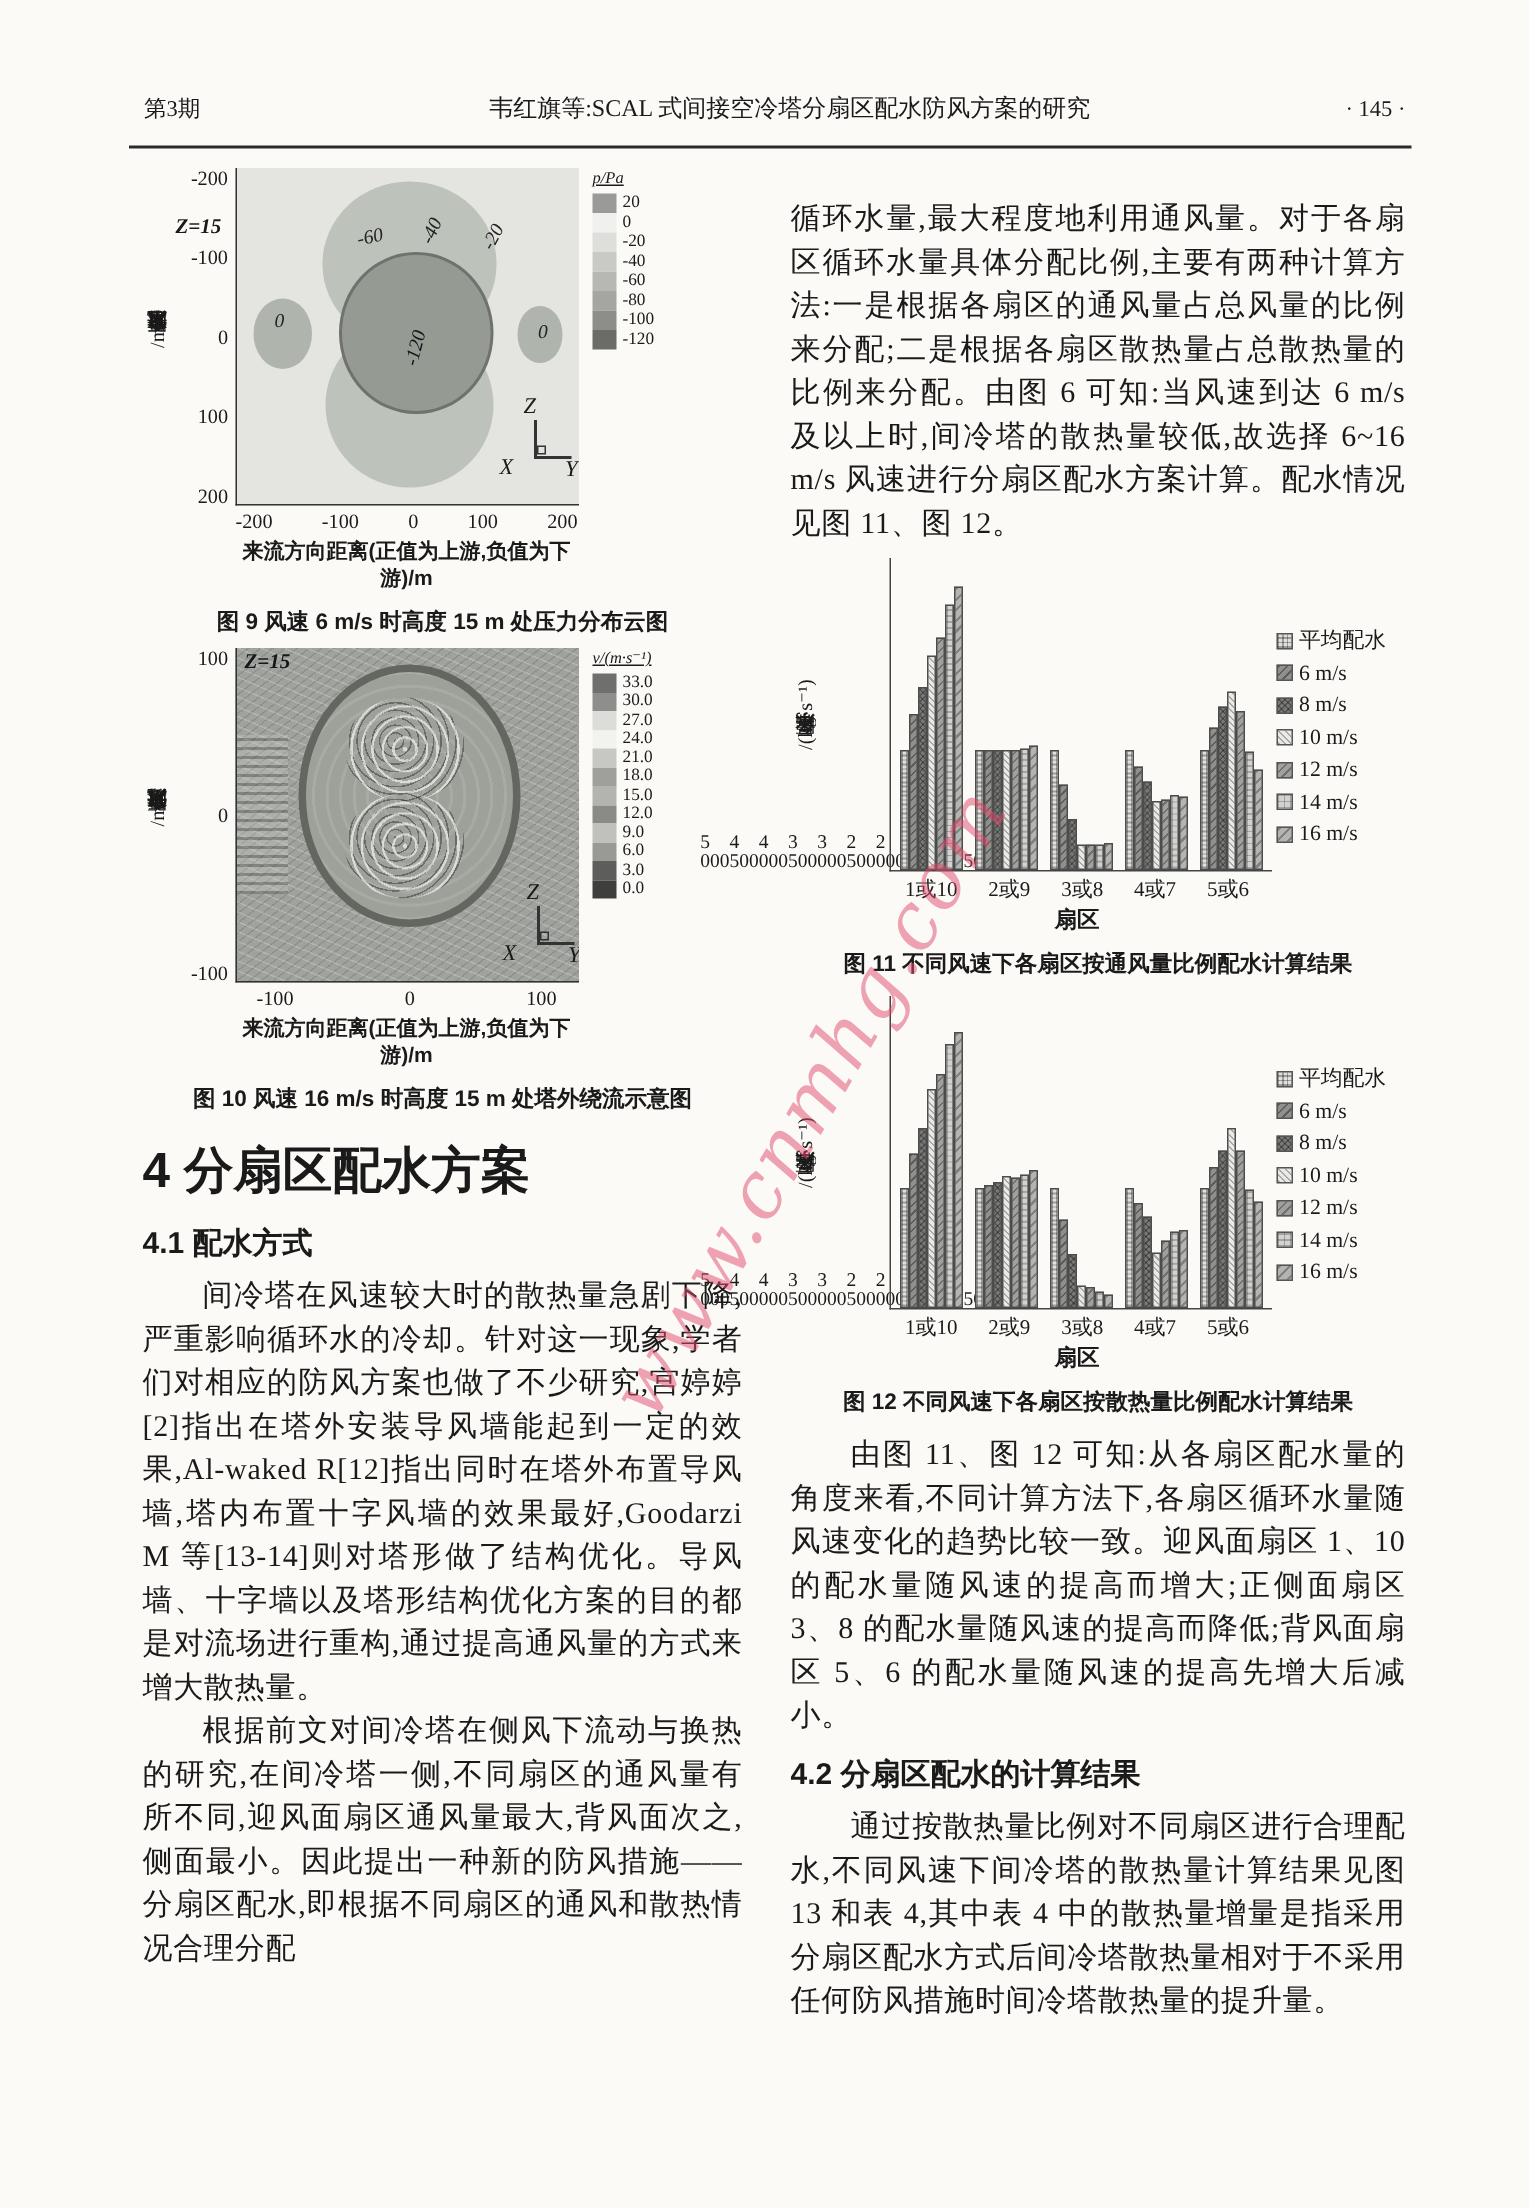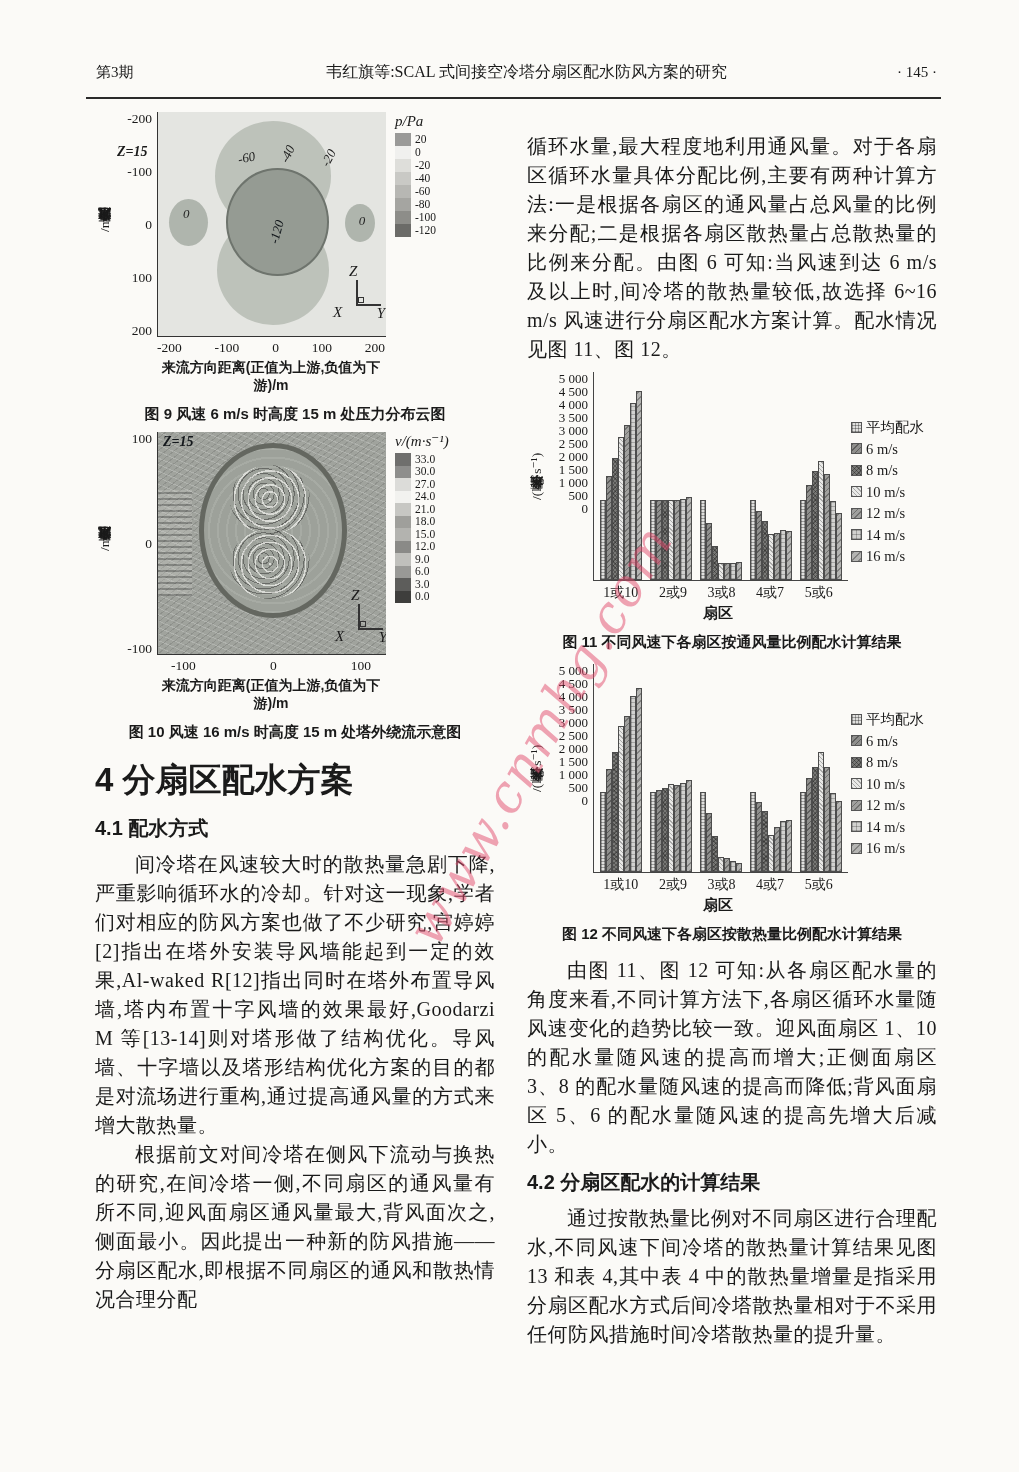--- a/index.html
+++ b/index.html
@@ -48,38 +48,38 @@
     background:repeating-linear-gradient(0deg,rgba(60,60,60,.30) 0 2px,rgba(210,210,205,.28) 2px 6px);}
   .ring{position:absolute;left:18%;top:5%;width:65%;height:79%;border-radius:50%;border:5px solid #646760;background:#9da19a;box-sizing:border-box;
     background-image:repeating-radial-gradient(circle at 50% 50%,rgba(255,255,255,.10) 0 2px,transparent 2px 9px);}
   .swirl{position:absolute;width:58%;height:42%;border-radius:50%;
     background-image:repeating-radial-gradient(circle at 50% 50%,rgba(250,250,246,.65) 0 1.5px,transparent 1.5px 7px),
                      repeating-radial-gradient(circle at 42% 42%,rgba(25,25,25,.40) 0 1px,transparent 1px 5px);}
   .sw-top{left:19%;top:10%;}
   .sw-bot{left:19%;bottom:9%;}
   
   .cbar{margin-left:9px;padding-top:2px;font-size:11.5px;line-height:1;}
-  .cb-title{font-style:italic;font-size:15px;margin-bottom:4px;white-space:nowrap;}
+  .cb-title{font-style:italic;font-size:11px;margin-bottom:4px;white-space:nowrap;text-decoration:underline;}
   .cb-row{display:flex;align-items:center;}
   .cb-cell{width:16px;display:inline-block;}
   .cb9 .cb-cell{height:13px;} .cb10 .cb-cell{height:12.5px;}
   .cb-val{margin-left:4px;}
   
   .triad{position:absolute;width:62px;height:52px;font-size:15px;font-style:italic;}
   .t-v{position:absolute;left:36px;top:10px;width:1.5px;height:25px;background:#333;}
   .t-h{position:absolute;left:36px;top:34px;width:25px;height:1.5px;background:#333;}
   .t-sq{position:absolute;left:37.5px;top:27px;width:6px;height:6px;border:1px solid #333;box-sizing:border-box;}
   .t-z{position:absolute;left:29px;top:-7px;}
   .t-y{position:absolute;right:-3px;top:35px;}
   .t-x{position:absolute;left:13px;top:34px;}
   
   .chartfig{position:relative;margin:8px 0 12px 0;}
   .chart-row{display:flex;align-items:flex-start;}
   .c-ylab{writing-mode:vertical-rl;transform:rotate(180deg);width:20px;font-size:13.5px;text-align:center;line-height:20px;height:208px;}
-  .c-yticks{display:flex;flex-direction:column;justify-content:flex-start;align-items:flex-end;
+  .c-yticks{display:flex;flex-direction:row;justify-content:center;align-items:flex-end;
             width:46px;height:208px;padding-right:5px;box-sizing:border-box;font-size:13px;line-height:1;}
   .c-plotwrap{width:250px;}
   .c-plot{position:relative;width:250px;height:208px;border-left:1.5px solid #444;border-bottom:1.5px solid #444;
           box-sizing:content-box;display:flex;justify-content:space-around;align-items:flex-end;padding:0 2px;}
   .bargroup{display:flex;align-items:flex-end;height:100%;}
   .bar{width:6px;border:0.5px solid #4c4c4c;box-sizing:border-box;}
   .c-xticks{display:flex;justify-content:space-around;width:250px;font-size:14px;margin-top:3px;}
   .c-xlab{font-family:"Liberation Sans","DejaVu Sans",sans-serif;font-weight:bold;font-size:15px;text-align:center;margin-top:2px;}
   .c-legend{display:flex;flex-direction:column;justify-content:flex-start;gap:7px;margin-left:8px;width:86px;
             font-size:14.5px;padding-top:48px;}

